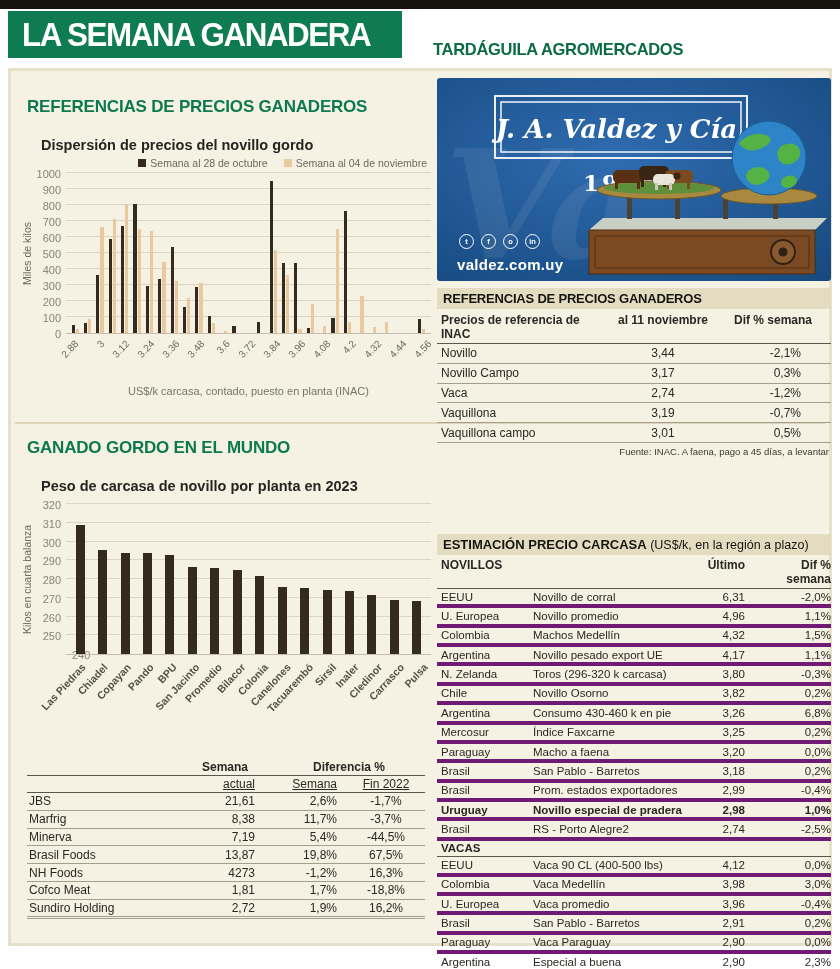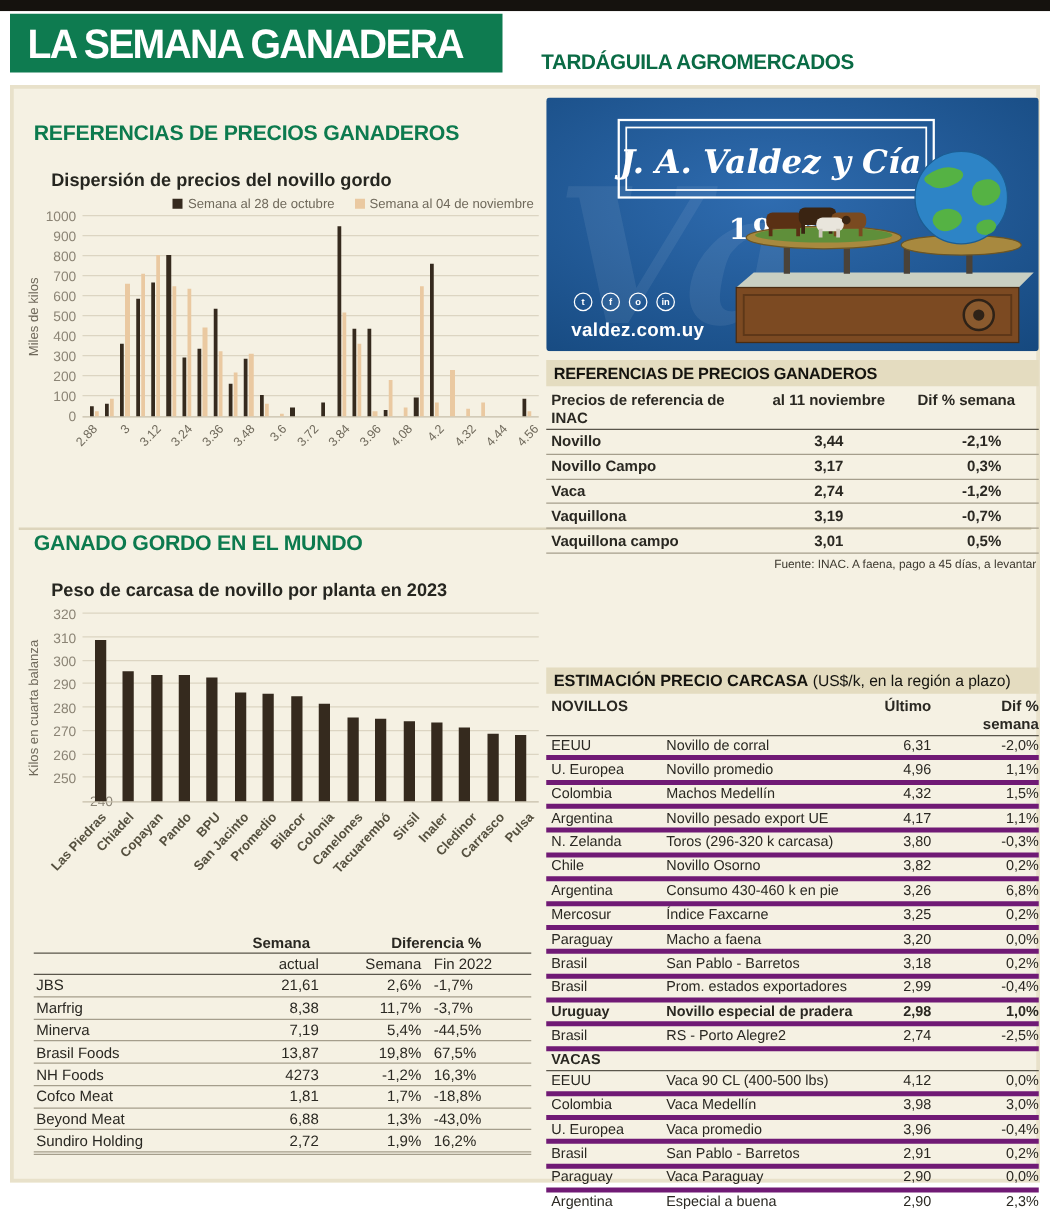--- a/index.html
+++ b/index.html
@@ -46,33 +46,33 @@
   .xrow2 .xcell span{font-size:10.5px;font-weight:bold;color:#55503f;top:6px;}
   .xtitle{text-align:center;font-size:11px;color:#7b7466;margin-left:45px;margin-top:1px;}
   
   .ttitle{background:#e4dcc0;font-weight:bold;font-size:13px;color:#15140f;
           padding:3px 6px;letter-spacing:-.2px;}
   .tbl{font-size:12px;color:#2a2822;}
   .stocks{margin:26px 0 0 6px;width:398px;}
   .ghead,.shead,.srow{display:grid;grid-template-columns:150px 92px 76px 80px;padding:1px 2px;}
   .ghead{font-weight:bold;border-bottom:1px solid #5a564b;margin-top:2px;}
   .ghead .g1{text-align:center;} .ghead .g2{grid-column:3/5;text-align:center;}
-  .shead{border-bottom:1px solid #5a564b;}
+  .shead{border-bottom:1px solid #5a564b;text-decoration:underline;}
   .shead .c2,.srow .c2{text-align:right;padding-right:16px;}
   .shead .c3,.srow .c3{text-align:right;padding-right:10px;}
-  .shead .c4,.srow .c4{text-align:left;padding-right:2px;}
+  .shead .c4,.srow .c4{text-align:center;padding-right:2px;}
   .srow{border-bottom:1px solid #a59e8c;padding:1.4px 2px;}
   .srow:last-child{border-bottom:3px double #a59e8c;}
   .ad{position:relative;width:394px;height:203px;margin-top:7px;}
   .socials{position:absolute;left:22px;bottom:32px;display:flex;gap:7px;}
   .soc{width:13px;height:13px;border:1.2px solid #fff;border-radius:50%;color:#fff;font-size:7.5px;
        display:flex;align-items:center;justify-content:center;font-weight:bold;}
   .adurl{position:absolute;left:20px;bottom:8px;color:#fff;font-weight:bold;font-size:15px;letter-spacing:.3px;}
   .inac{margin-top:7px;}
-  .ihead,.irow{display:grid;grid-template-columns:1fr 112px 108px;padding:2px 4px;font-weight:bold;}
+  .ihead,.irow{display:grid;grid-template-columns:1fr 112px 108px;padding:2px 4px;}
   .ihead{font-weight:bold;border-bottom:1px solid #5a564b;font-size:12px;margin-top:2px;}
   .ihead .h2,.irow .v1{text-align:center;}
   .ihead .h3{text-align:center;} .irow .v2{text-align:right;padding-right:26px;}
   .irow{border-bottom:1px solid #a59e8c;padding:2.4px 4px;}
   .src{text-align:right;font-size:9.5px;color:#3c382e;padding:3px 2px 0 0;}
   .carcass{margin-top:77px;font-size:11.5px;}
   .ttitle2{background:#e4dcc0;font-size:12.5px;padding:3px 6px;color:#15140f;}
   .ttitle2 b{font-size:13px;}
   .chead,.crow,.secrow{display:grid;grid-template-columns:92px 168px 56px 78px;padding:1.5px 4px;}
   .chead{font-weight:bold;font-size:12px;border-bottom:1px solid #5a564b;margin-top:2px;}
@@ -312,20 +312,21 @@
           </div>
           <div class="xcell"></div>
           <div class="xcell">
             <span>4.44</span>
           </div>
           <div class="xcell"></div>
           <div class="xcell">
             <span>4.56</span>
           </div>
         </div>
+      <div class="xtitle">US$/k carcasa, contado, puesto en planta (INAC)</div>
     </div>
 
     <h2 class="sec s2">GANADO GORDO EN EL MUNDO</h2>
 
     <div>
       <div class="ctitle">Peso de carcasa de novillo por planta en 2023</div>
       <div class="plotwrap" style="margin-top:10px">
         <div class="ylab">Kilos en cuarta balanza</div>
         <div class="yaxis" id="c2y">
             <div class="ytick" style="bottom: -6px; margin-left: 36px;">240</div>
@@ -492,26 +493,20 @@
             <span class="c1">NH Foods</span>
             <span class="c2">4273</span>
             <span class="c3">-1,2%</span>
             <span class="c4">16,3%</span>
           </div>
           <div class="srow">
             <span class="c1">Cofco Meat</span>
             <span class="c2">1,81</span>
             <span class="c3">1,7%</span>
             <span class="c4">-18,8%</span>
-          </div>
-          <div class="srow">
-            <span class="c1">Beyond Meat</span>
-            <span class="c2">6,88</span>
-            <span class="c3">1,3%</span>
-            <span class="c4">-43,0%</span>
           </div>
           <div class="srow">
             <span class="c1">Sundiro Holding</span>
             <span class="c2">2,72</span>
             <span class="c3">1,9%</span>
             <span class="c4">16,2%</span>
           </div>
         </div>
     </div>
   </div>

